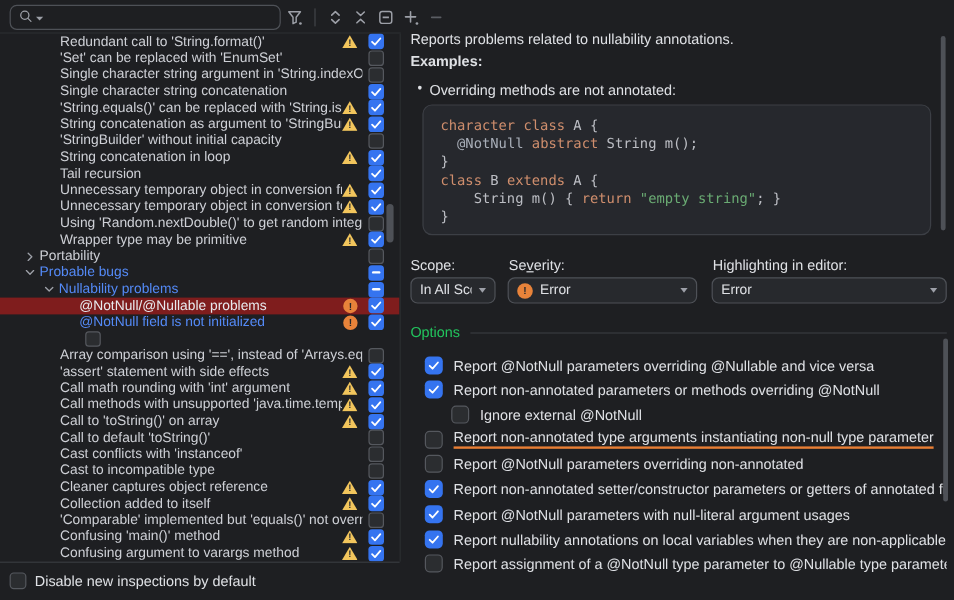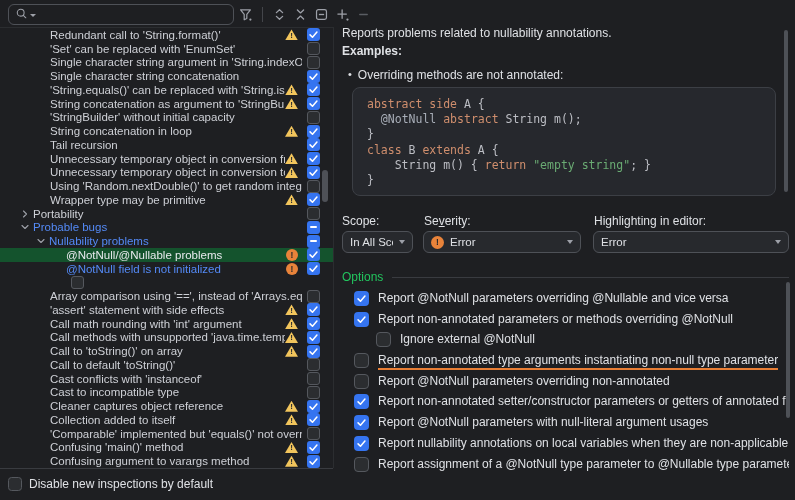--- a/index.html
+++ b/index.html
@@ -14,21 +14,21 @@
     border:1px solid #4E5157;border-radius:6px;display:flex;align-items:center;padding-left:6px;gap:2px;}
   .s-chev{width:0;height:0;border-left:3px solid transparent;border-right:3px solid transparent;border-top:3.5px solid #9DA0A8;margin-top:2px;}
   .s-input{flex:1;background:transparent;border:none;outline:none;color:#DFE1E5;font:11.5px "Liberation Sans",sans-serif;min-width:10px;}
   .tb-icons{position:absolute;left:237px;top:3px;height:22px;display:flex;align-items:center;gap:4px;}
   .tb-btn{width:17px;height:20px;display:flex;align-items:center;justify-content:center;border-radius:4px;}
   .tb-sep{width:1px;height:15px;background:#43454A;margin:0 4px;}
   
   .tree-top-line{position:absolute;left:0;top:27px;width:334px;height:1px;background:#2B2D30;}
   .tree{position:absolute;left:0;top:28px;width:333px;height:440px;overflow:hidden;}
   .trow{height:13.75px;display:flex;align-items:center;padding-right:13px;font-size:11.5px;color:#CED0D6;}
-  .trow.sel{background:#14532d;color:#E8EAEE;}
+  .trow.sel{background:#7f1d1d;color:#E8EAEE;}
   .ind{flex:none;}
   .chev{flex:none;width:13px;height:12px;display:flex;align-items:center;justify-content:center;margin-right:2px;}
   .tlabel{flex:1;white-space:nowrap;overflow:hidden;}
   .tlabel.blue{color:#548AF7;}
   .icon-warning{flex:none;position:relative;width:13px;height:11px;margin-right:4px;}
   .icon-warning::before{content:"";position:absolute;inset:0;background:#F2C55C;clip-path:polygon(50% 0,100% 100%,0 100%);}
   .icon-warning::after{content:"!";position:absolute;left:0;right:0;top:1.5px;text-align:center;font-size:8px;font-weight:bold;color:#2B2D30;}
   .icon-error{flex:none;width:12px;height:12px;border-radius:50%;background:#E8833A;margin-right:4px;
     display:flex;align-items:center;justify-content:center;font-size:8.5px;font-weight:bold;color:#26282B;}
   .cb{flex:none;width:13px;height:13px;border-radius:3px;margin-left:5px;display:flex;align-items:center;justify-content:center;box-sizing:border-box;}
@@ -60,21 +60,21 @@
     box-sizing:border-box;display:flex;align-items:center;padding:0 7px;gap:6px;font-size:11.5px;}
   .dd-scope{left:342px;width:71px;}
   .dd-sev{left:423px;width:158px;}
   .dd-hl{left:593px;width:196px;}
   .dd-text{flex:1;white-space:nowrap;overflow:hidden;}
   .dd-arrow{width:0;height:0;border-left:3.5px solid transparent;border-right:3.5px solid transparent;border-top:4px solid #9DA0A8;flex:none;}
   .dd .icon-error{margin-right:0;width:13px;height:13px;}
   .opt-title{position:absolute;left:342px;top:270px;color:#22c55e;}
   .opt-rule{position:absolute;left:392px;top:277px;width:397px;height:1px;background:#393B40;}
   .options{position:absolute;left:342px;top:291px;width:447px;height:209px;overflow:hidden;}
-  .orow{height:20.7px;display:flex;align-items:flex-start;gap:9px;}
+  .orow{height:20.7px;display:flex;align-items:flex-end;gap:9px;}
   .orow .ocb{width:15px;height:15px;border-radius:4px;box-sizing:border-box;flex:none;margin-left:12px;
     display:flex;align-items:center;justify-content:center;}
   .orow .ocb.on{background:#3574F0;}
   .orow .ocb.off{background:#2B2D30;border:1px solid #55585E;}
   .orow.indent .ocb{margin-left:34px;}
   .olabel{white-space:nowrap;overflow:hidden;}
   .olabel.hl{border-bottom:2px solid #E87E35;padding-bottom:1px;}
   .opt-scroll{position:absolute;left:786px;top:282px;width:4px;height:136px;border-radius:2px;background:#4E5157;}
 </style>
 </head>
@@ -412,21 +412,21 @@
 </div>
 
 <div>
   <div class="summary">Reports problems related to nullability annotations.</div>
   <div class="examples">Examples:</div>
   <div class="bullet">
     <span class="dot">•</span>
     <span>Overriding methods are not annotated:</span>
   </div>
   <div class="code" id="code">
-      <div><span class="c-kw">abstract side</span><span class="c-pl"> A {</span></div>
+      <div><span class="c-kw">character class</span><span class="c-pl"> A {</span></div>
       <div><span class="c-pl">  </span><span class="c-an">@NotNull</span><span class="c-pl"> </span><span class="c-kw">abstract</span><span class="c-pl"> String m();</span></div>
       <div><span class="c-pl">}</span></div>
       <div><span class="c-kw">class</span><span class="c-pl"> B </span><span class="c-kw">extends</span><span class="c-pl"> A {</span></div>
       <div><span class="c-pl">    String m() { </span><span class="c-kw">return</span><span class="c-pl"> </span><span class="c-str">"empty string"</span><span class="c-pl">; }</span></div>
       <div><span class="c-pl">}</span></div>
     </div>
   <div class="desc-scroll"></div>
 
   <div class="lbl lbl-scope">Scope:</div>
   <div class="lbl lbl-sev"><span>Se</span><span class="mn">v</span><span>erity:</span></div>

